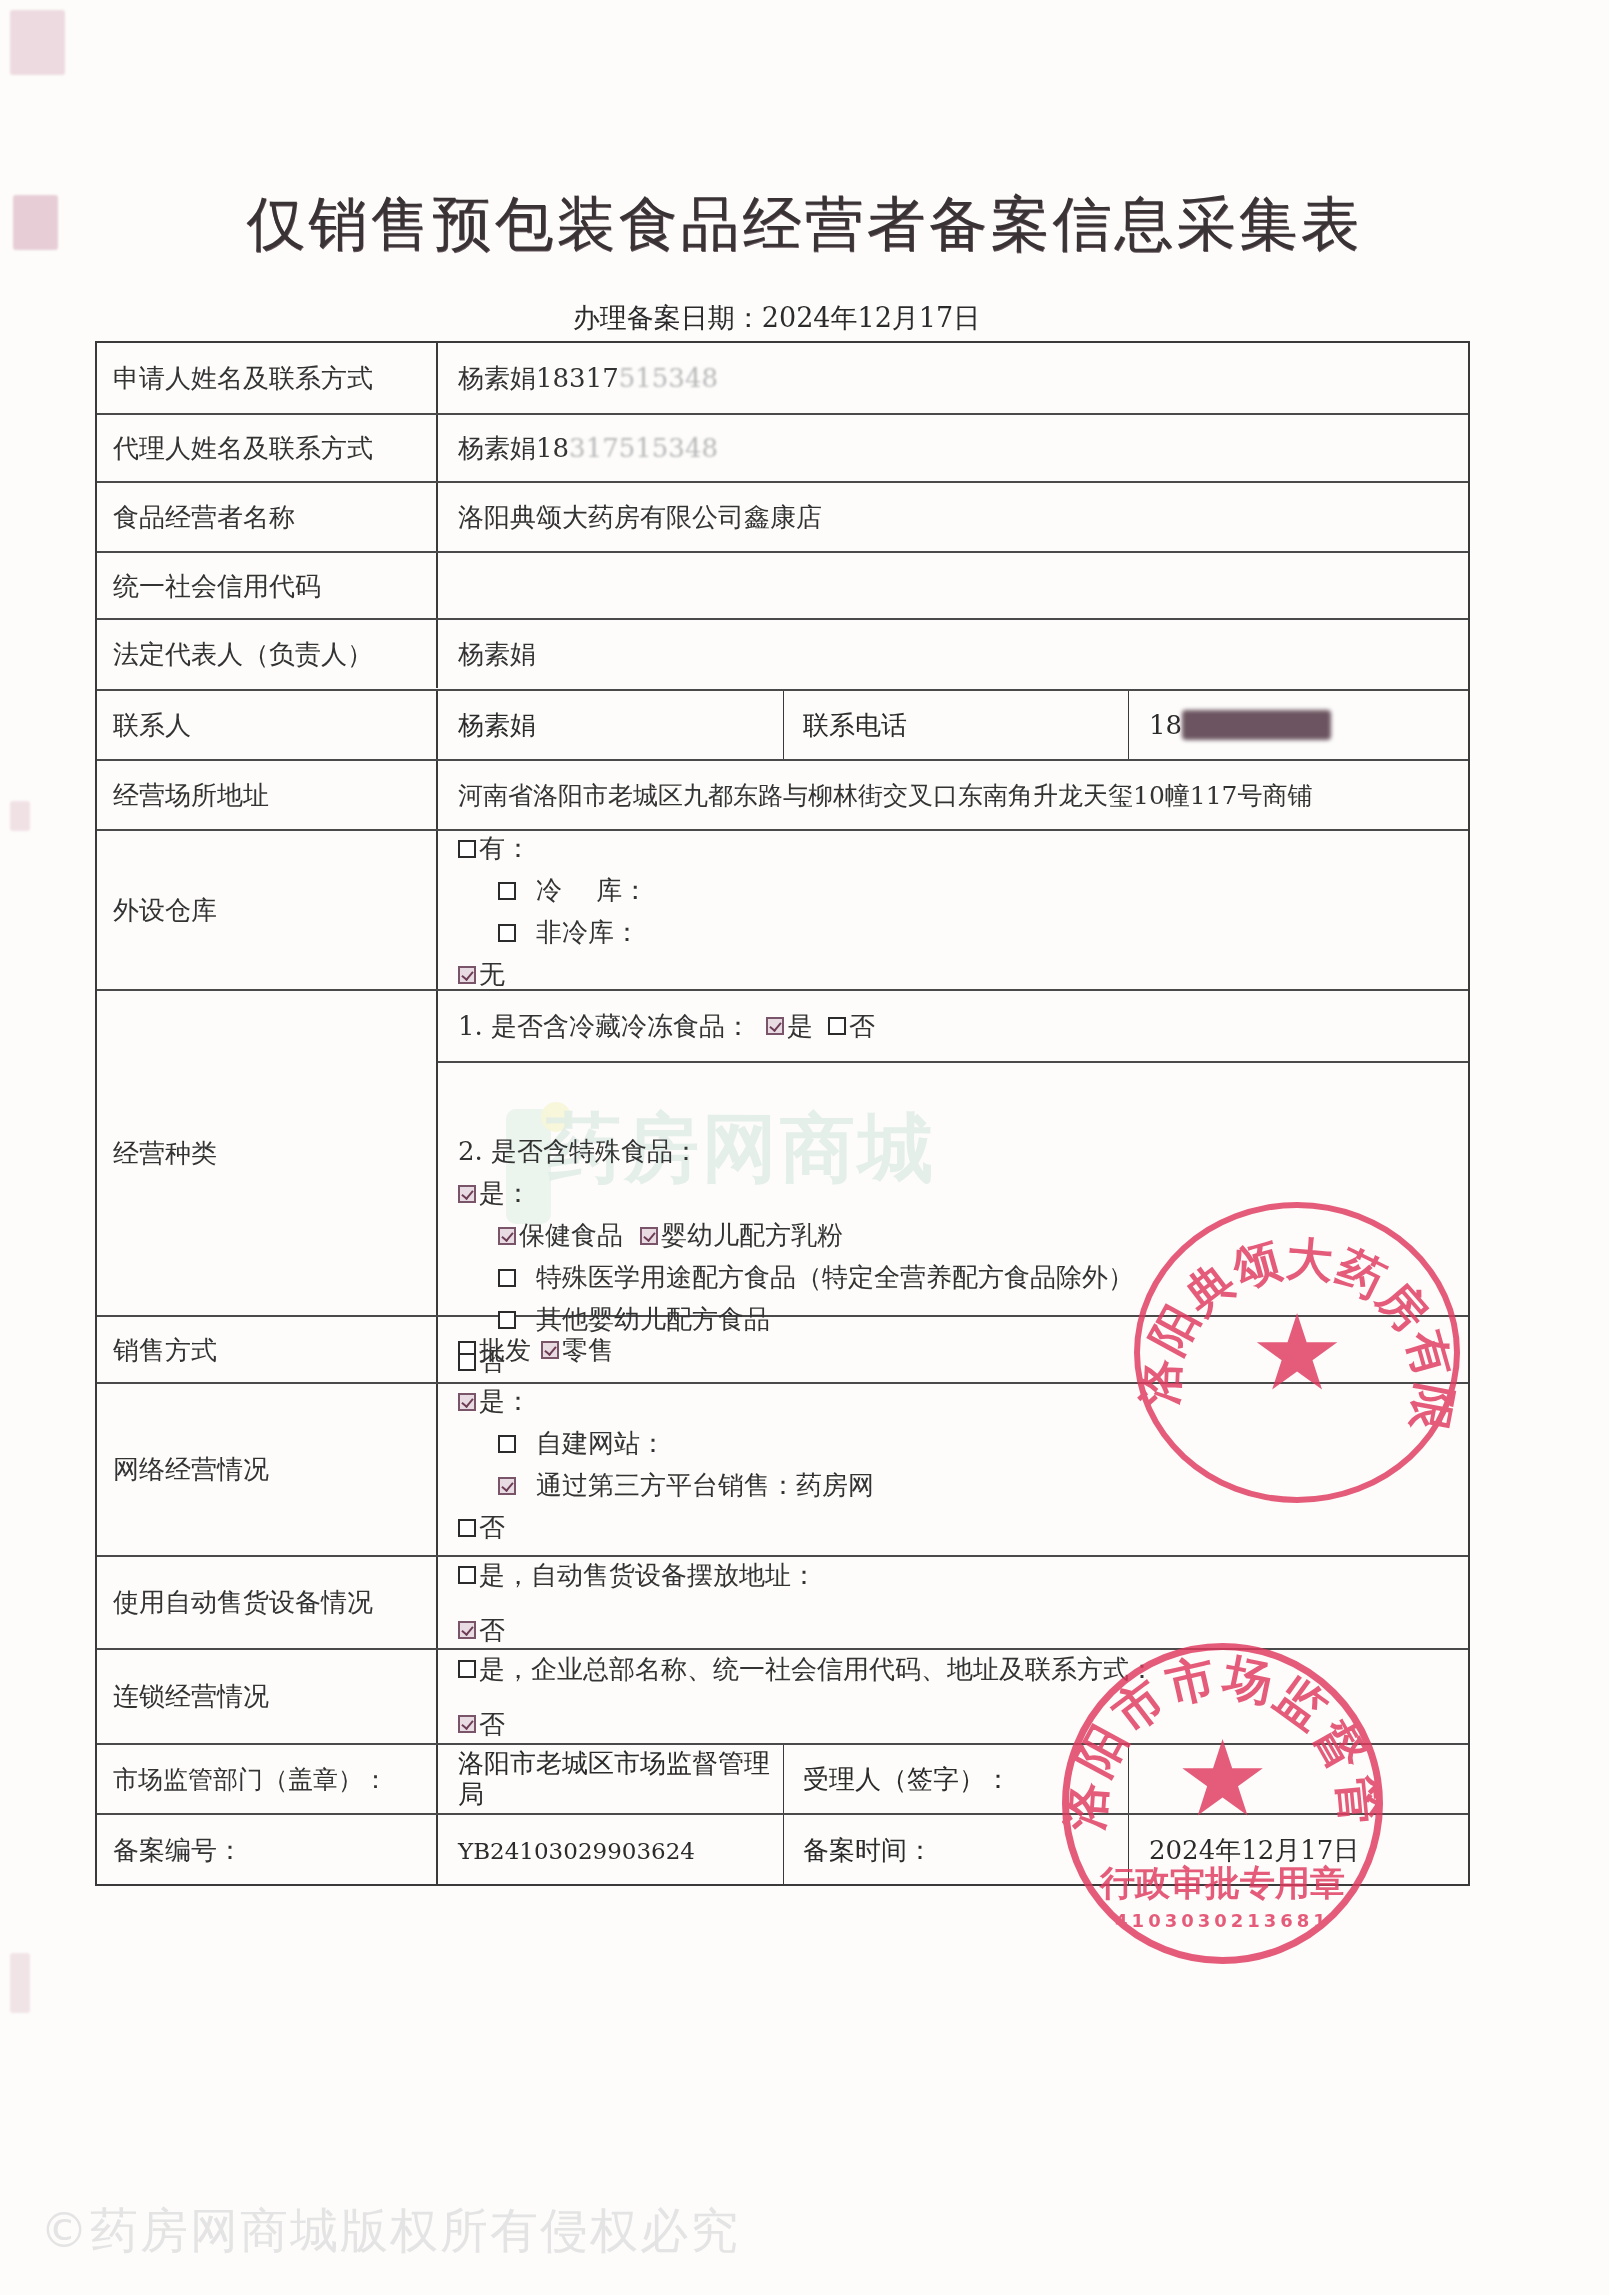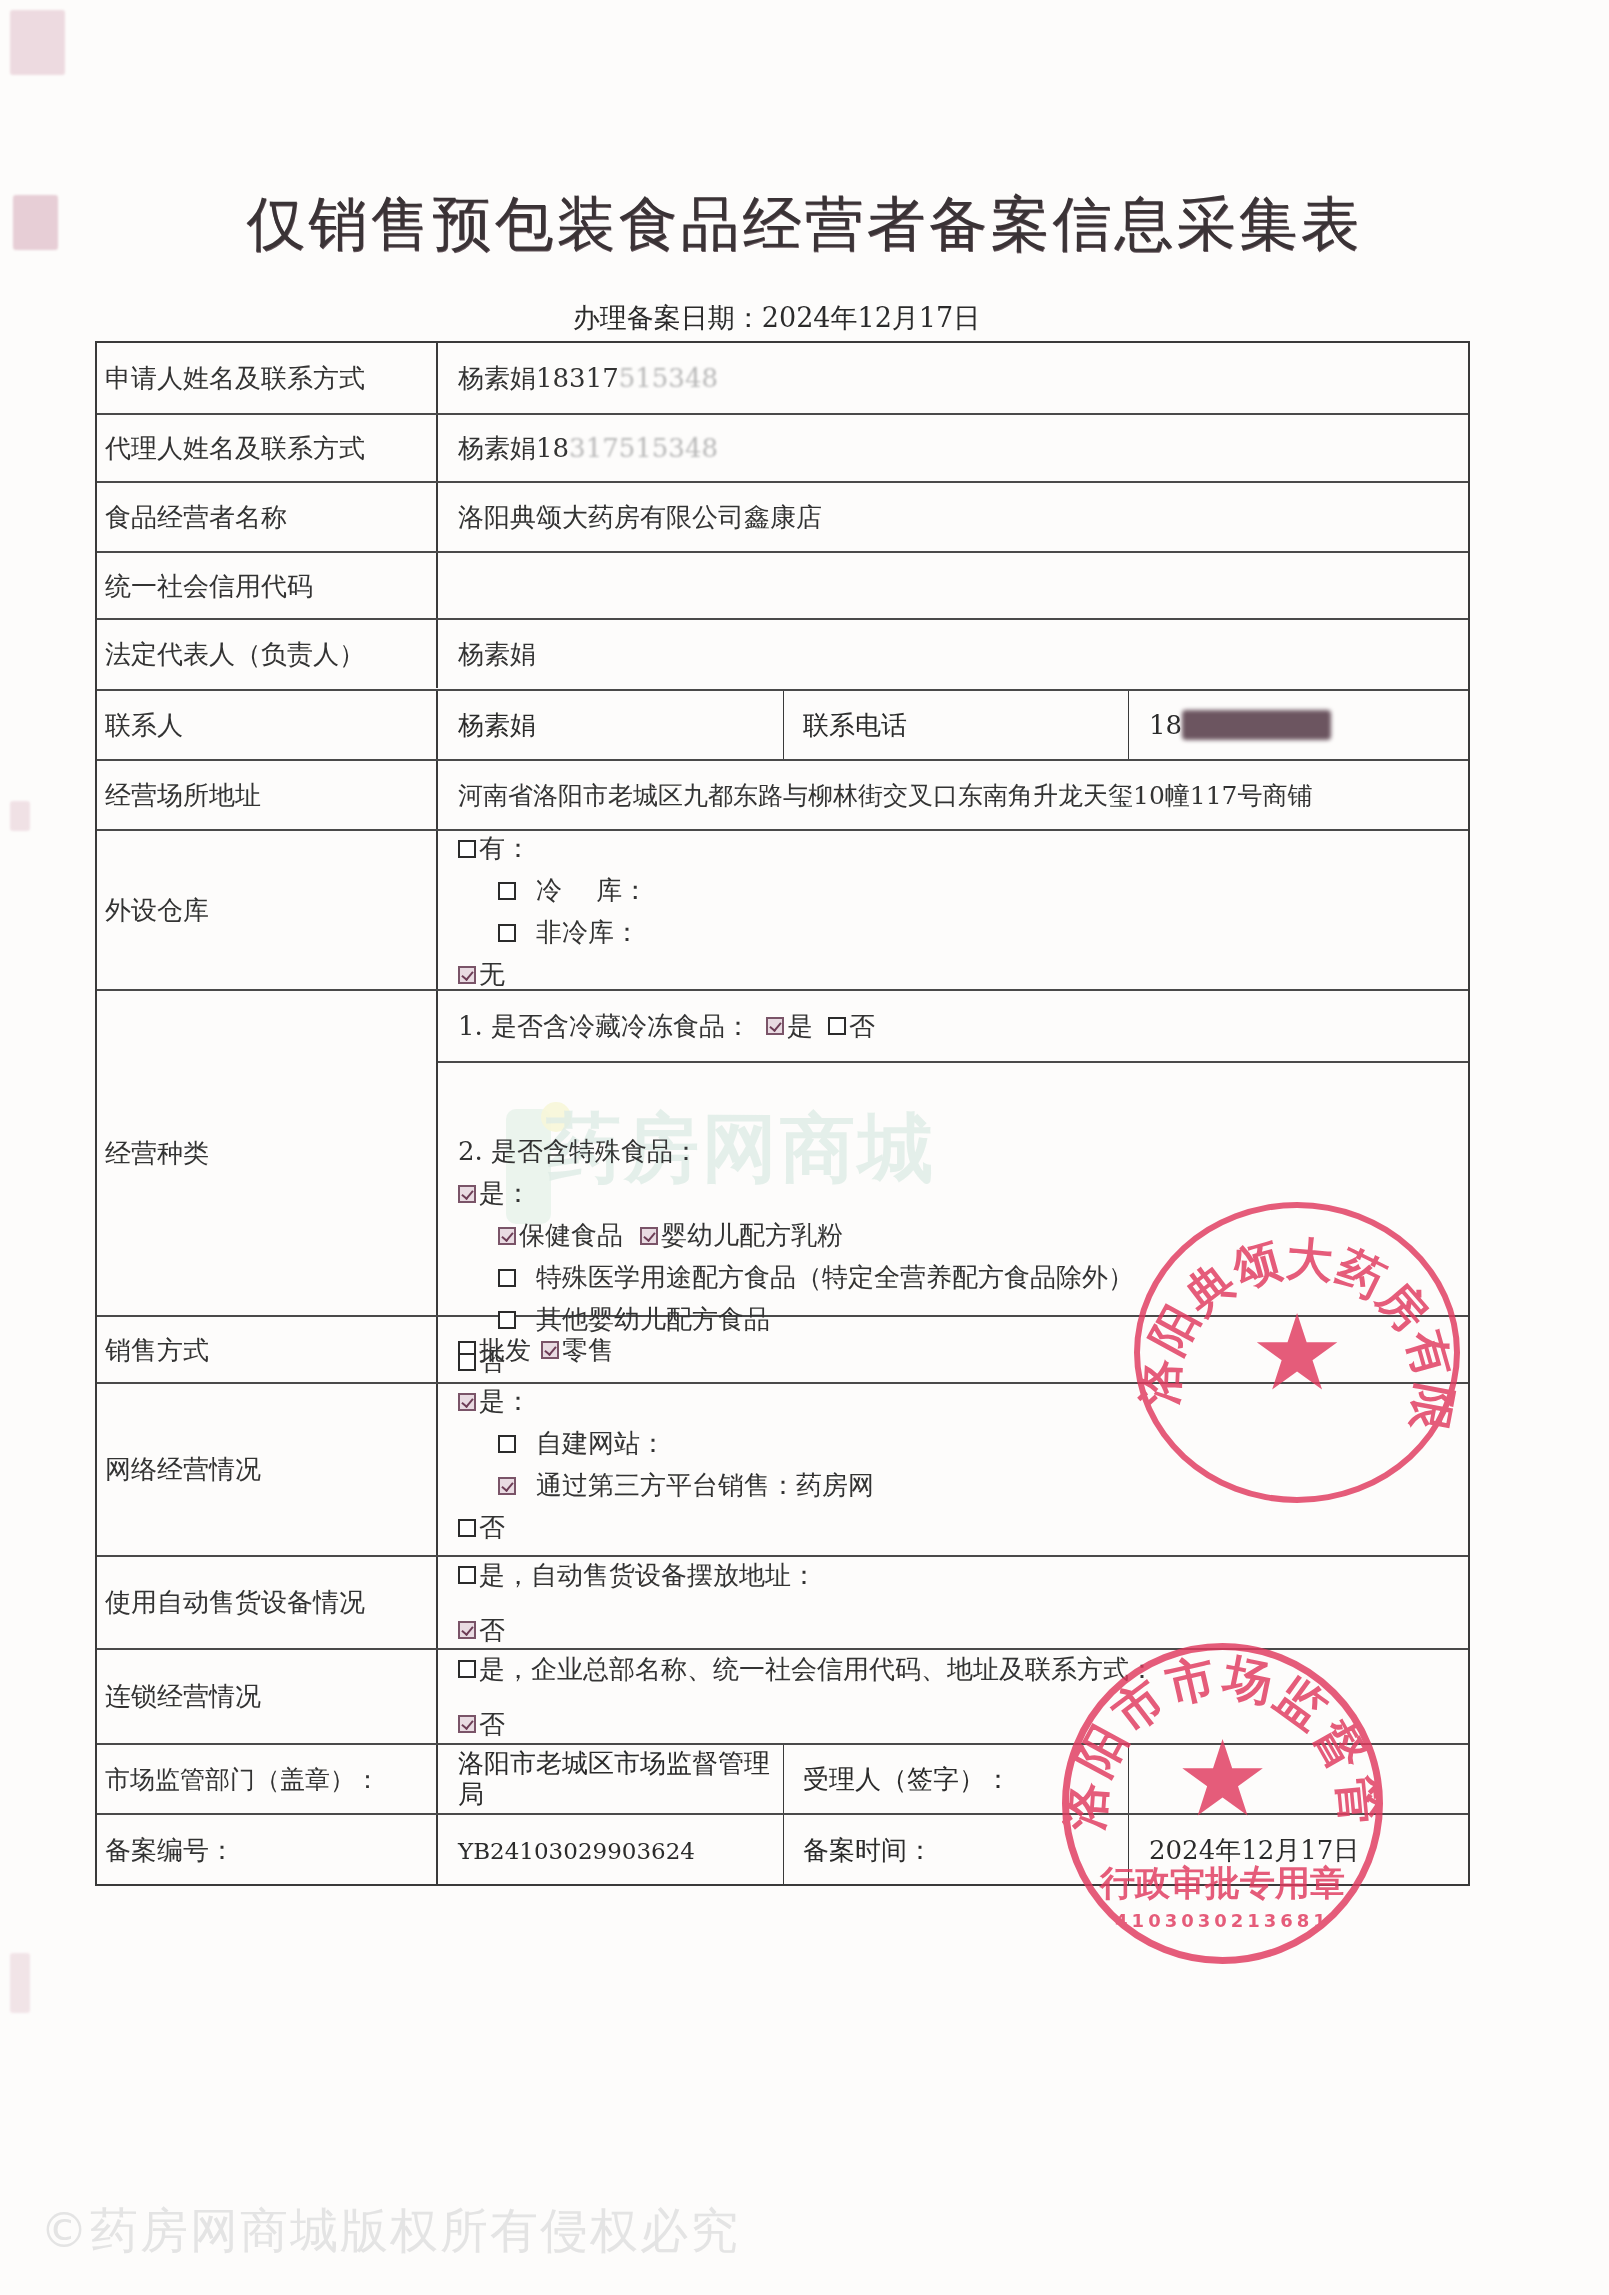--- a/index.html
+++ b/index.html
@@ -22,21 +22,21 @@
   }
   .table {
     position:absolute; left:95px; top:341px; width:1375px; height:1545px;
     border:2.5px solid #3a3a3a; box-sizing:border-box;
   }
   .row { position:absolute; left:0; width:100%; border-top:2.5px solid #4a4a4a; box-sizing:border-box; }
   .row.first { border-top:none; }
   .cell { position:absolute; top:0; bottom:0; box-sizing:border-box; }
   .label {
     left:0; width:341px; border-right:2px solid #3a3a3a;
-    display:flex; align-items:center; padding-left:8px;
+    display:flex; align-items:center; padding-left:16px;
     font-family:"DejaVu Sans","Liberation Sans",sans-serif; font-size:26px; color:#333;
   }
   .value {
     left:341px; right:0; display:flex; align-items:center; padding-left:20px;
     font-size:26px; color:#333;
   }
   .v2 { left:341px; width:346px; border-right:1.5px solid #3a3a3a; display:flex; align-items:center; padding-left:20px; font-size:26px; }
   .l3 { left:686px; width:346px; border-right:1.5px solid #3a3a3a; display:flex; align-items:center; padding-left:20px; font-family:"DejaVu Sans","Liberation Sans",sans-serif; font-size:26px; }
   .v4 { left:1032px; right:0; display:flex; align-items:center; padding-left:20px; font-size:26px; }
   .stack { flex-direction:column; align-items:flex-start; justify-content:center; gap:11px; }

